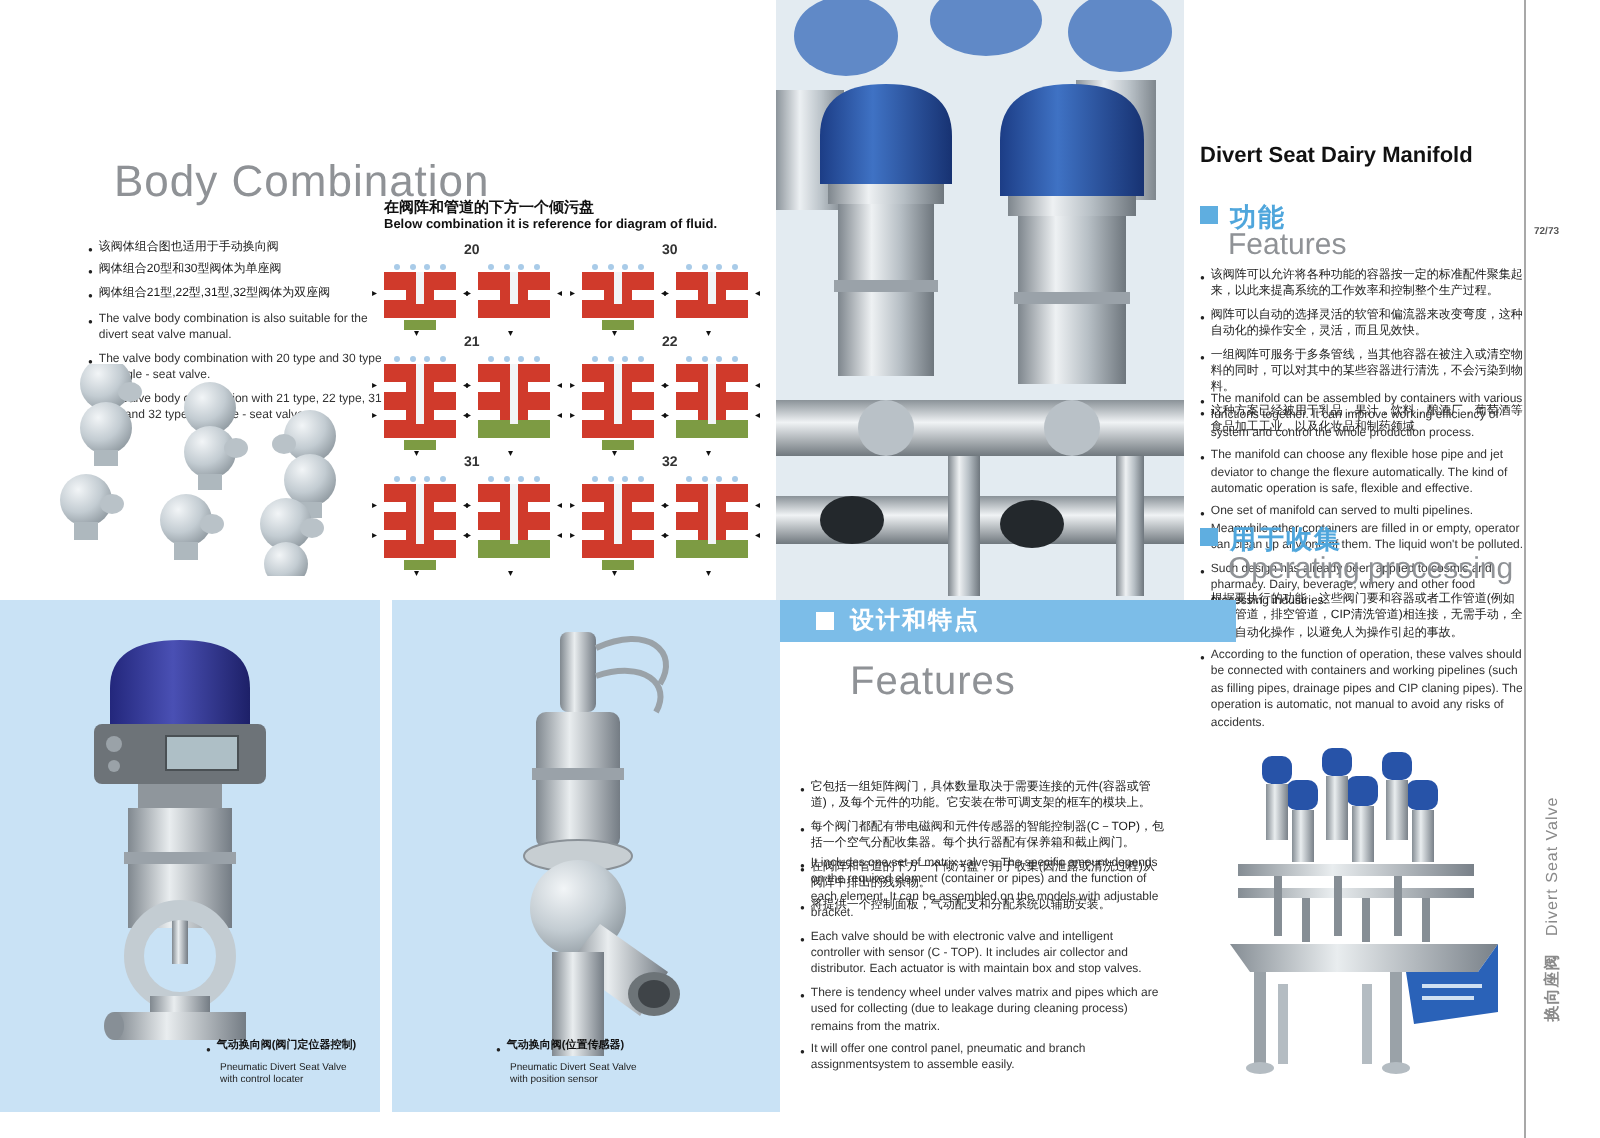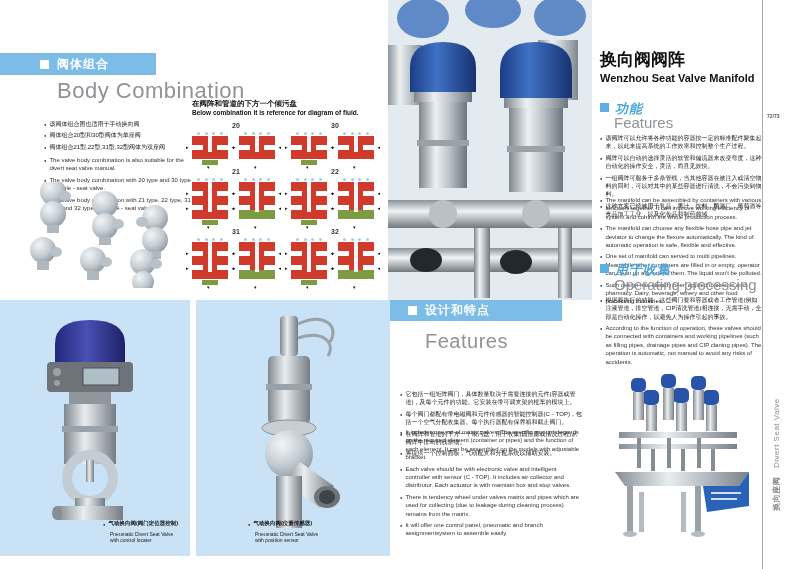--- a/index.html
+++ b/index.html
@@ -10,21 +10,21 @@
   .bluebar .sq{width:9px;height:9px;background:#fff;flex:0 0 auto;}
   .bluebar .t{color:#fff;font-weight:bold;font-size:12px;margin-left:8px;letter-spacing:1px;}
   
   .gtitle{color:#8f9296;font-size:22px;letter-spacing:.5px;}
   
   .bul{display:flex;margin-bottom:3px;line-height:1.4;}
   .bul .dot{font-size:4px;margin:2px 3px 0 0;color:#222;flex:0 0 auto;}
   .cnlist{font-size:6px;color:#1a1a1a;}
   .enlist{font-size:6px;color:#333;}
   
-  .sechead{position:absolute;display:flex;align-items:flex-start;font-style:italic;}
+  .sechead{position:absolute;display:flex;align-items:flex-start;}
   .sechead .bsq{width:9px;height:9px;background:#5faee0;margin-top:3px;margin-right:6px;}
   .sechead .cn{color:#4fa6dc;font-weight:bold;font-size:13px;letter-spacing:1px;}
   .subtitle{position:absolute;color:#8f9296;font-size:15px;}
   
   .dgrid{position:absolute;left:192px;top:124px;width:196px;}
   .drow{display:flex;gap:16px;margin-bottom:7px;}
   .dgroup{position:relative;display:flex;gap:11px;padding-top:8px;}
   .dlabel{position:absolute;top:-2px;left:40px;font-size:7px;font-weight:bold;color:#333;}
   .diag{position:relative;width:36px;height:31px;}
   .diag.tall{height:45px;}
@@ -47,24 +47,20 @@
   .pagenum{position:absolute;left:767px;top:113px;font-size:5px;font-weight:bold;color:#555;}
   .sidetab{position:absolute;left:676px;top:449px;width:200px;text-align:center;
            transform:rotate(-90deg);font-size:8px;color:#8a8a8a;letter-spacing:.5px;}
   .sidetab .cn{font-weight:bold;margin-right:6px;}
 </style>
 </head>
 <body>
 
 <div class="page">
 
-  <div class="bluebar" style="left:0;top:53px;width:156px;">
-    <span class="sq" style="margin-left:40px;"></span>
-    <span class="t">阀体组合</span>
-  </div>
   <div class="gtitle" style="position:absolute;left:57px;top:78px;">Body Combination</div>
   <div class="cnlist" style="position:absolute;left:44px;top:120px;width:150px;">
       <div class="bul">
         <span class="dot">●</span>
         <span>该阀体组合图也适用于手动换向阀</span>
       </div>
       <div class="bul">
         <span class="dot">●</span>
         <span>阀体组合20型和30型阀体为单座阀</span>
       </div>
@@ -421,22 +417,21 @@
     <ellipse cx="55" cy="214" rx="14" ry="14" fill="#b9c1c7"></ellipse>
       <ellipse cx="148" cy="214" rx="14" ry="14" fill="#b9c1c7"></ellipse>
     <rect x="0" y="248" width="204" height="24" fill="url(#silvH)"></rect>
     <ellipse cx="38" cy="260" rx="16" ry="12" fill="#23282c"></ellipse>
     <ellipse cx="128" cy="262" rx="16" ry="12" fill="#23282c"></ellipse>
     <rect x="86" y="228" width="16" height="70" fill="url(#silv)"></rect>
     <rect x="170" y="228" width="14" height="70" fill="url(#silv)"></rect>
   </svg>
 
 
-  <div style="position:absolute;left:600px;top:48px;font-size:17px;font-weight:bold;color:#111;">换向阀阀阵</div>
-  <div style="position:absolute;left:600px;top:72px;font-size:11px;font-weight:bold;color:#111;">Wenzhou Seat Valve Manifold</div>
+  <div style="position:absolute;left:600px;top:72px;font-size:11px;font-weight:bold;color:#111;">Divert Seat Dairy Manifold</div>
 
   <div class="sechead" style="left:600px;top:100px;">
     <span class="bsq"></span>
     <span class="cn">功能</span>
   </div>
   <div class="subtitle" style="left:614px;top:114px;">Features</div>
   <div class="cnlist" style="position:absolute;left:600px;top:134px;width:162px;">
       <div class="bul">
         <span class="dot">●</span>
         <span>该阀阵可以允许将各种功能的容器按一定的标准配件聚集起来，以此来提高系统的工作效率和控制整个生产过程。</span>
@@ -530,21 +525,21 @@
         <rect x="108" y="126" width="26" height="2" fill="#cfe0f2"></rect>
       <rect x="24" y="114" width="6" height="46" fill="#9aa2a8"></rect>
         <rect x="92" y="114" width="6" height="46" fill="#9aa2a8"></rect>
       <rect x="36" y="120" width="5" height="40" fill="#b4bcc2"></rect>
         <rect x="78" y="120" width="5" height="40" fill="#b4bcc2"></rect>
       <ellipse cx="27" cy="162" rx="7" ry="3" fill="#b4bcc2"></ellipse>
         <ellipse cx="95" cy="162" rx="7" ry="3" fill="#b4bcc2"></ellipse>
     </g>
   </svg>
 
-  <div class="bluebar" style="left:390px;top:300px;width:172px;height:21px;">
+  <div class="bluebar" style="left:390px;top:300px;width:228px;height:21px;">
     <span class="sq" style="margin-left:18px;"></span>
     <span class="t">设计和特点</span>
   </div>
   <div class="gtitle" style="position:absolute;left:425px;top:328px;font-size:20px;line-height:1.3;">
     <div>Features</div>
   </div>
   <div class="cnlist" style="position:absolute;left:400px;top:390px;width:182px;">
       <div class="bul">
         <span class="dot">●</span>
         <span>它包括一组矩阵阀门，具体数量取决于需要连接的元件(容器或管道)，及每个元件的功能。它安装在带可调支架的框车的模块上。</span>

